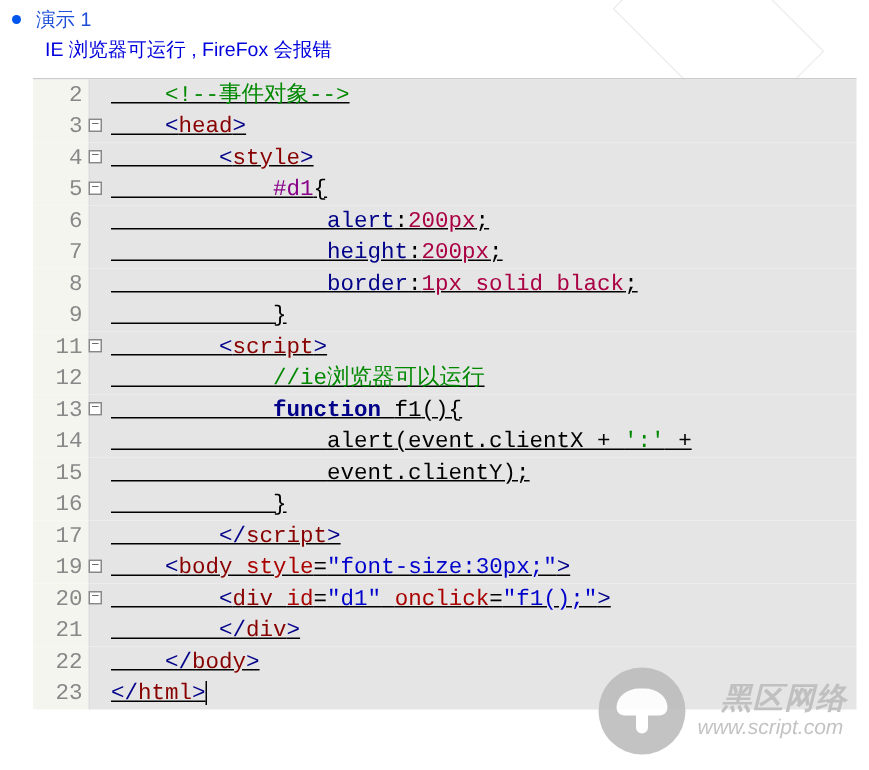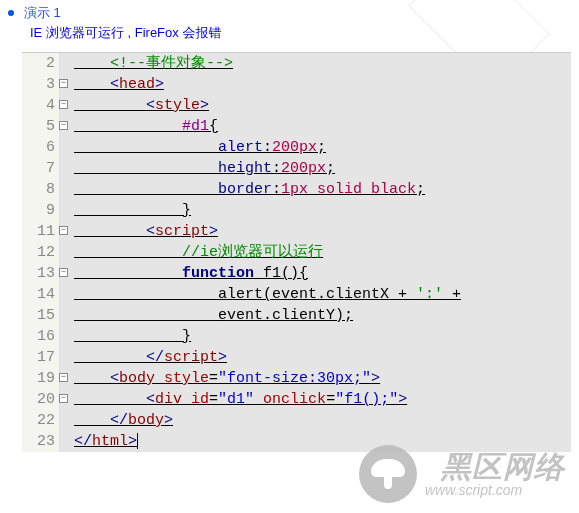--- a/index.html
+++ b/index.html
@@ -127,21 +127,21 @@
     border-radius: 17px 17px 6px 6px / 14px 14px 6px 6px;
   }
   .mushroom .stem {
     width: 8px;
     height: 14px;
     background: #fff;
     margin: -2px auto 0;
     border-radius: 0 0 4px 4px;
   }
   .wm-text { color: #bdbdbd; line-height: 1.1; }
-  .wm-cn { font-size: 30px; font-weight: bold; font-style: italic; letter-spacing: 1px; margin-left: 16px; }
+  .wm-cn { font-size: 20px; font-weight: bold; font-style: italic; letter-spacing: 1px; margin-left: 16px; }
   .wm-url { font-size: 14px; font-style: italic; }
   .bg-deco {
     position: absolute;
     right: 40px;
     top: -20px;
     width: 120px;
     height: 80px;
     border: 1px solid #eee;
     transform: rotate(45deg);
     pointer-events: none;
@@ -171,20 +171,21 @@
     <div class="code-line"><div class="gutter">9</div><div class="content"><span>            </span><span class="ident">}</span></div></div>
     <div class="code-line"><div class="gutter">11<div class="fold-mark">−</div></div><div class="content"><span>        </span><span class="tag-bracket">&lt;</span><span class="tag">script</span><span class="tag-bracket">&gt;</span></div></div>
     <div class="code-line"><div class="gutter">12</div><div class="content"><span>            </span><span class="line-comment">//ie浏览器可以运行</span></div></div>
     <div class="code-line"><div class="gutter">13<div class="fold-mark">−</div></div><div class="content"><span>            </span><span class="keyword">function</span><span> </span><span class="func">f1</span><span class="ident">(){</span></div></div>
     <div class="code-line"><div class="gutter">14</div><div class="content"><span>                </span><span class="func">alert</span><span class="ident">(event.clientX + </span><span class="string">':'</span><span class="ident"> +</span></div></div>
     <div class="code-line"><div class="gutter">15</div><div class="content"><span>                </span><span class="ident">event.clientY);</span></div></div>
     <div class="code-line"><div class="gutter">16</div><div class="content"><span>            </span><span class="ident">}</span></div></div>
     <div class="code-line"><div class="gutter">17</div><div class="content"><span>        </span><span class="tag-bracket">&lt;/</span><span class="tag">script</span><span class="tag-bracket">&gt;</span></div></div>
     <div class="code-line"><div class="gutter">19<div class="fold-mark">−</div></div><div class="content"><span>    </span><span class="tag-bracket">&lt;</span><span class="tag">body </span><span class="attr-name">style</span><span class="ident">=</span><span class="attr-val">"font-size:30px;"</span><span class="tag-bracket">&gt;</span></div></div>
     <div class="code-line"><div class="gutter">20<div class="fold-mark">−</div></div><div class="content"><span>        </span><span class="tag-bracket">&lt;</span><span class="tag">div </span><span class="attr-name">id</span><span class="ident">=</span><span class="attr-val">"d1"</span><span> </span><span class="attr-name">onclick</span><span class="ident">=</span><span class="attr-val">"f1();"</span><span class="tag-bracket">&gt;</span></div></div>
+    <div class="code-line"><div class="gutter">21</div><div class="content"><span>        </span><span class="tag-bracket">&lt;/</span><span class="tag">div</span><span class="tag-bracket">&gt;</span></div></div>
     <div class="code-line"><div class="gutter">22</div><div class="content"><span>    </span><span class="tag-bracket">&lt;/</span><span class="tag">body</span><span class="tag-bracket">&gt;</span></div></div>
     <div class="code-line"><div class="gutter">23</div><div class="content"><span class="tag-bracket">&lt;/</span><span class="tag">html</span><span class="tag-bracket">&gt;</span><span class="caret"></span></div></div>
   </div>
 
 <div class="watermark">
   <div class="wm-icon">
     <div class="mushroom">
       <div class="cap"></div>
       <div class="stem"></div>
     </div>

